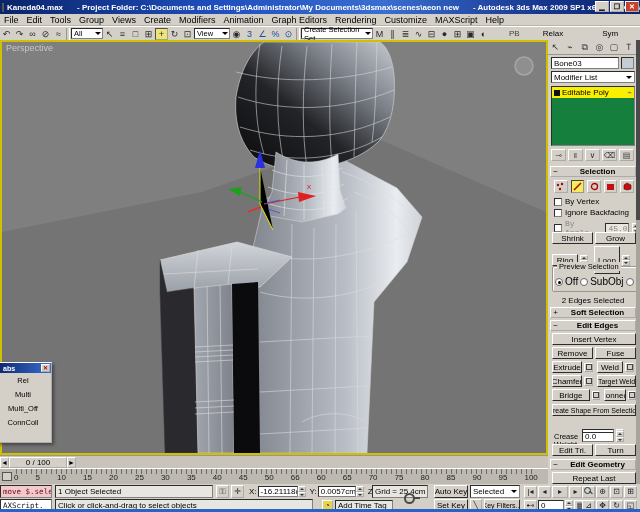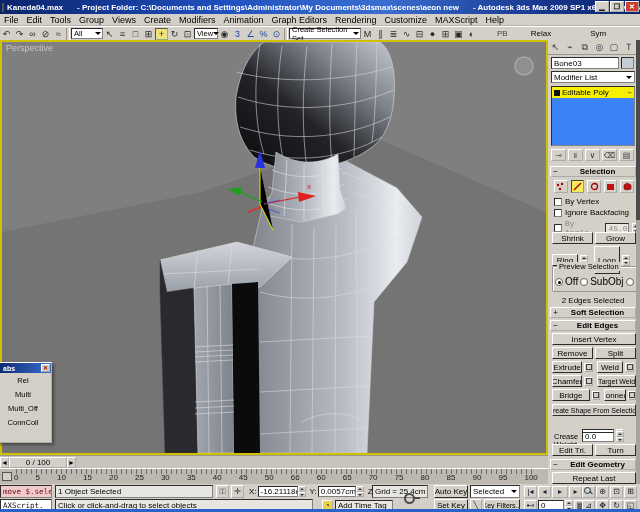--- a/index.html
+++ b/index.html
@@ -47,21 +47,21 @@
 
   
   .cmdpanel{left:548px;top:40px;width:92px;height:472px;background:#d4d0c8;font-size:8.5px;}
   .cp-scroll{position:absolute;right:0;top:0;width:4px;height:472px;background:#a8a49c;}
   .cp-scroll .thumb{position:absolute;left:0;top:0;width:4px;height:180px;background:#4a4a4a;}
   .cp-tabs{position:absolute;left:0;top:0;width:88px;height:15px;display:flex;border-bottom:1px solid #9a968e;}
   .cp-tab{flex:1;display:flex;align-items:center;justify-content:center;font-size:9px;color:#334;}
   .field{background:#e8e6e0;border:1px inset #808080;font-size:8px;display:flex;align-items:center;padding:0 2px;overflow:hidden;white-space:nowrap;}
   .wfield{background:#fff;border:1px inset #808080;font-size:8px;display:flex;align-items:center;padding:0 2px;overflow:hidden;white-space:nowrap;}
   .swatch{background:#c4ccd4;border:1px inset #808080;}
-  .stack{background:#3b82f6;border:1px inset #808080;overflow:hidden;}
+  .stack{background:#15803d;border:1px inset #808080;overflow:hidden;}
   .stack-row{height:11px;display:flex;align-items:center;font-size:8px;padding:0 2px;gap:2px;}
   .stack-row.sel{background:#f8f000;}
   .blackbox{width:6px;height:6px;background:#111;flex:0 0 auto;}
   .bolt{margin-left:auto;color:#6a6a6a;font-size:8px;}
   .minibtn{background:#d4d0c8;border:1px outset #fff;display:inline-flex;align-items:center;justify-content:center;font-size:8px;color:#333;}
   .roll-h{height:11px;background:#d4d0c8;border:1px outset #fff;display:flex;align-items:center;
     font-size:8px;font-weight:bold;}
   .roll-h .pm{width:9px;text-align:center;font-weight:normal;}
   .roll-h .t{flex:1;text-align:center;}
   .b{background:#d4d0c8;border:1px outset #fff;border-right-color:#808080;border-bottom-color:#808080;
@@ -172,21 +172,21 @@
     </span>
     <span style="display:flex;">
         <span class="ticon">↖</span>
         <span class="ticon">≡</span>
         <span class="ticon">□</span>
         <span class="ticon">⊞</span>
       </span>
     <span class="ticon hl">+</span>
     <span class="ticon">↻</span>
     <span class="ticon">⊡</span>
-    <span class="tdrop" style="width:24px;">
+    <span class="tdrop" style="width:36px;">
       <span>View</span>
         <span class="darr"></span>
     </span>
     <span style="display:flex;">
         <span class="ticon">◉</span>
       </span>
     <span style="display:flex;">
         <span class="ticon" style="color:#1c4ba0;">3</span>
         <span class="ticon" style="color:#1c4ba0;">∠</span>
         <span class="ticon" style="color:#1c4ba0;">%</span>
@@ -436,21 +436,21 @@
         <span class="t">Soft Selection</span>
     </div>
 
     <div class="abs roll-h" style="left:2px;top:280px;width:86px;">
       <span class="pm">−</span>
         <span class="t">Edit Edges</span>
     </div>
     <div class="abs b" style="left:4px;top:293px;width:84px;height:12px;">Insert Vertex</div>
     <div class="abs" style="left:4px;top:307px;width:84px;display:flex;gap:2px;">
       <span class="b" style="flex:1;height:12px;">Remove</span>
-      <span class="b" style="flex:1;height:12px;">Split</span>
+      <span class="b" style="flex:1;height:12px;">Fuse</span>
     </div>
     <div class="abs" style="left:4px;top:321px;width:84px;display:flex;gap:2px;align-items:center;">
       <span class="b" style="width:30px;height:12px;">Extrude</span>
       <span class="optbox"></span>
       <span class="b" style="width:26px;height:12px;margin-left:2px;">Weld</span>
       <span class="optbox"></span>
     </div>
     <div class="abs" style="left:4px;top:335px;width:84px;display:flex;gap:2px;align-items:center;">
       <span class="b" style="width:30px;height:12px;">Chamfer</span>
       <span class="optbox"></span>

